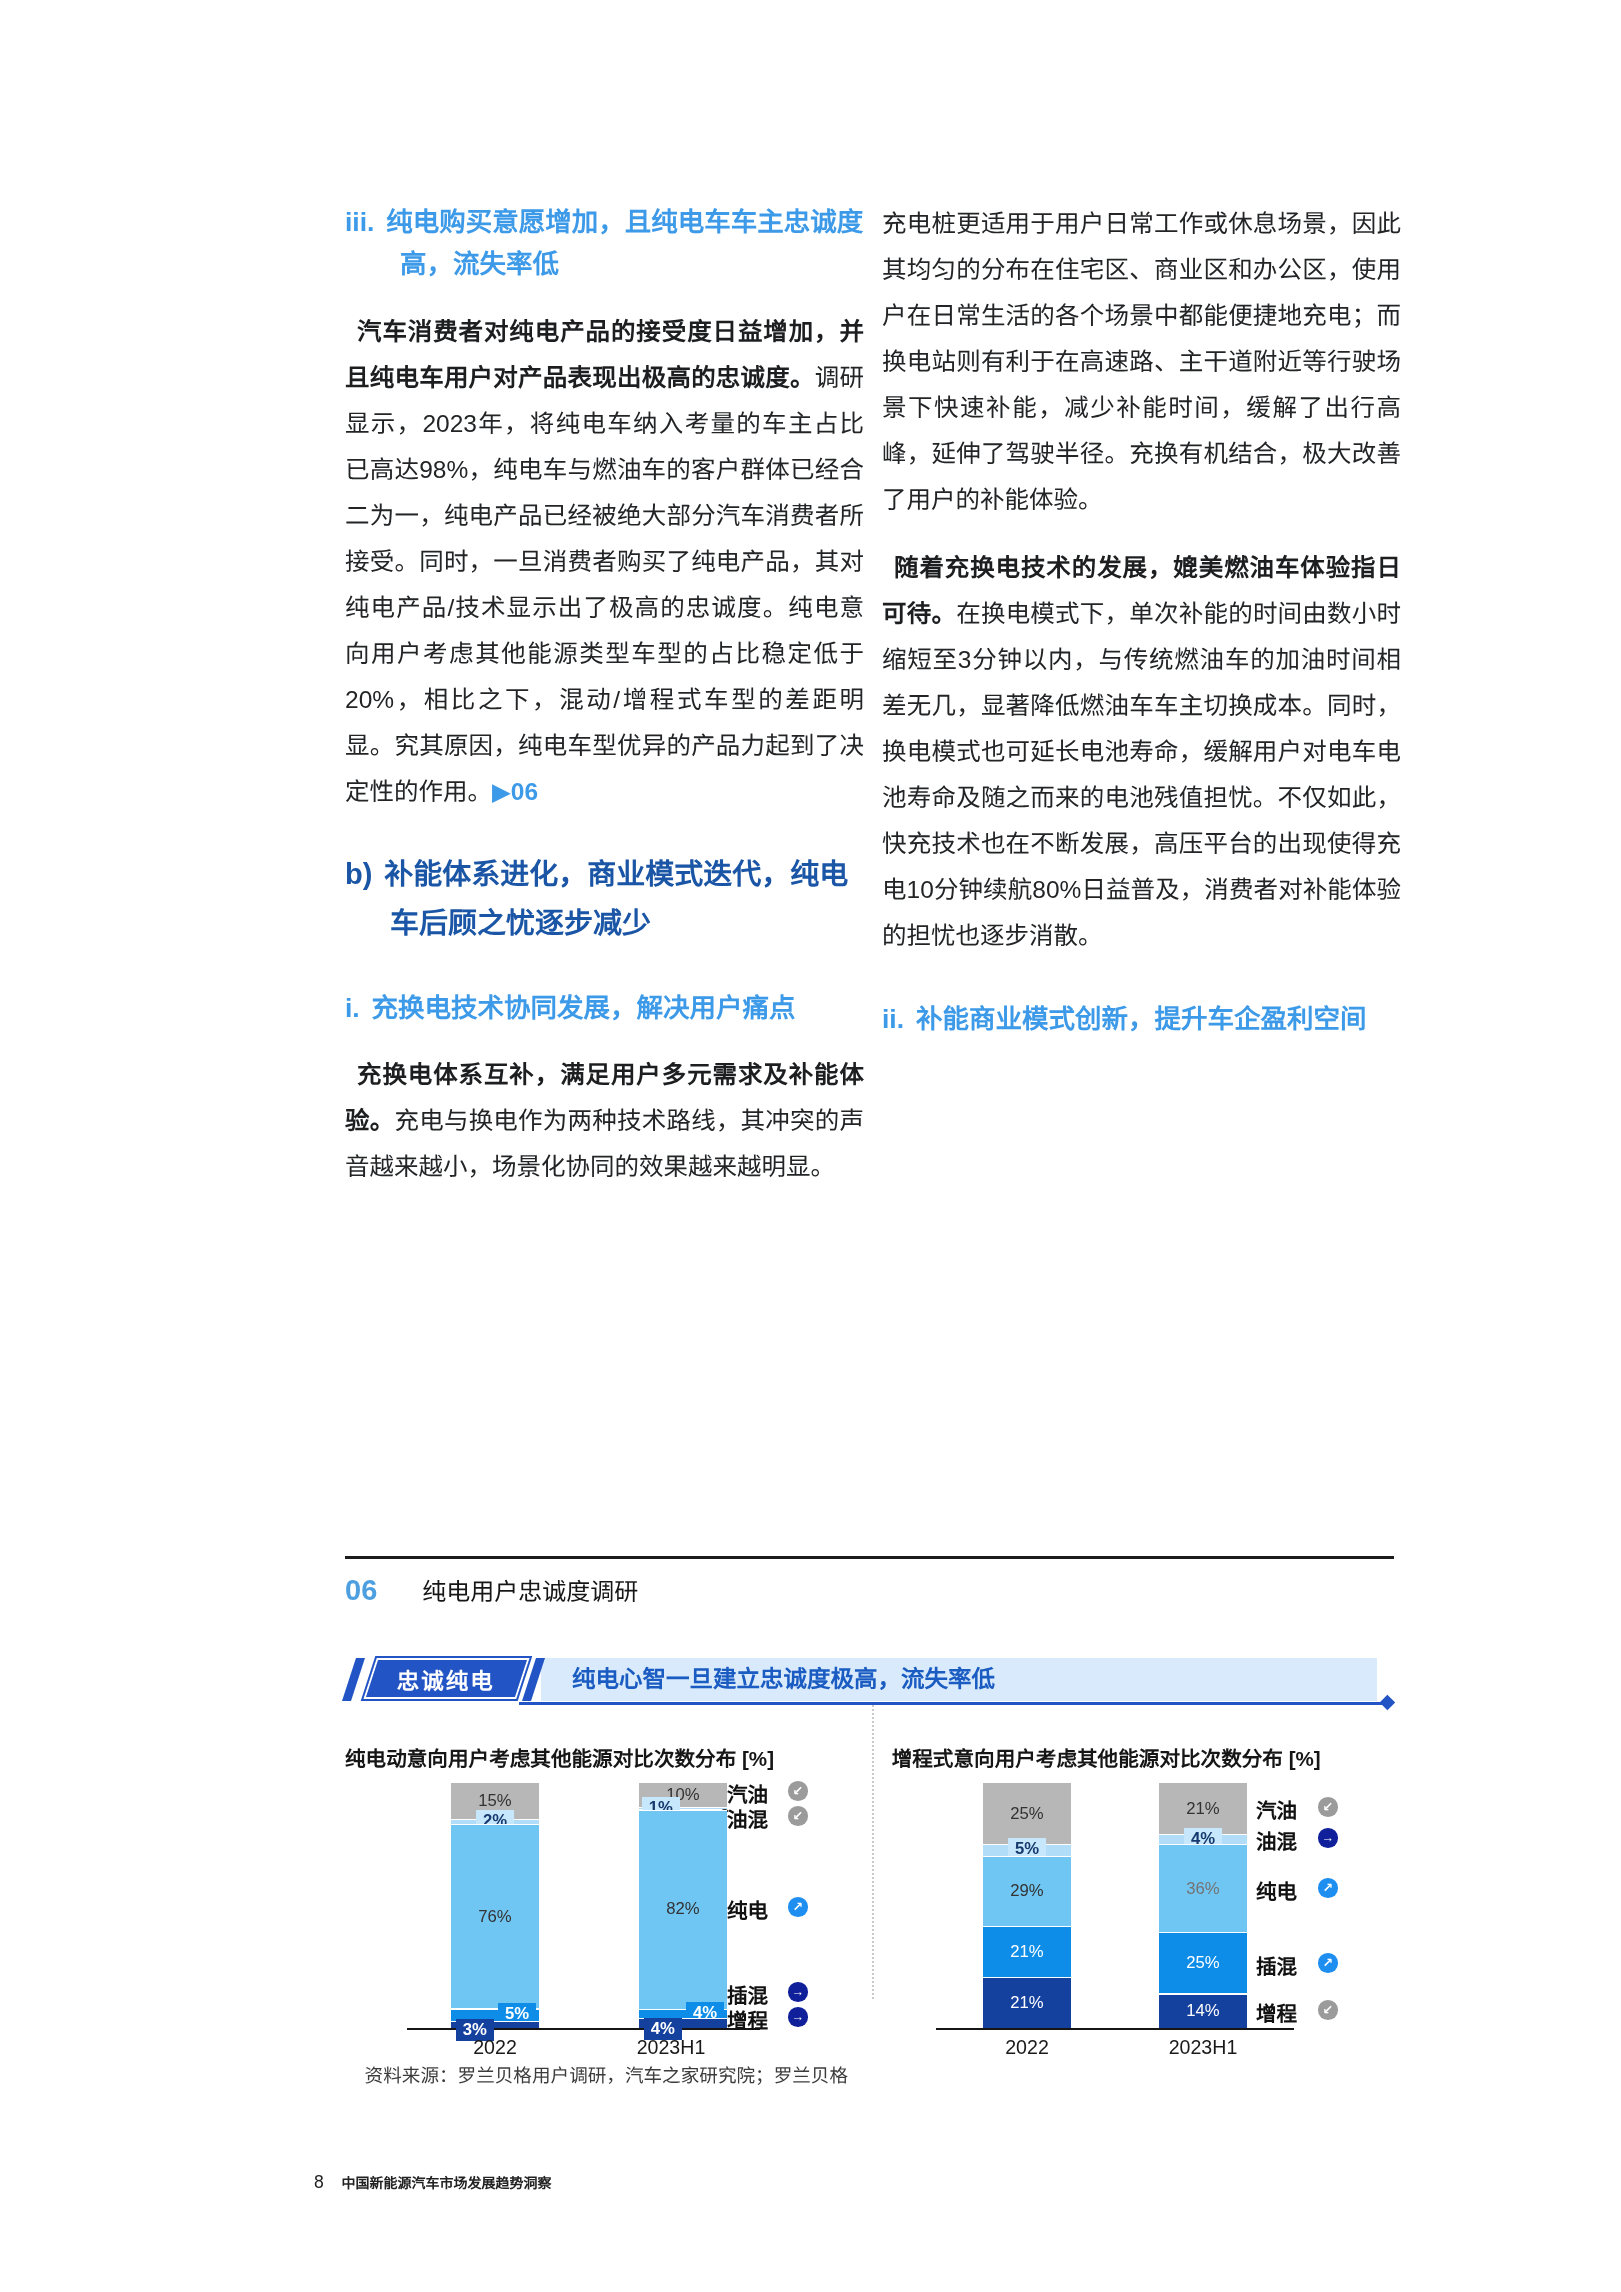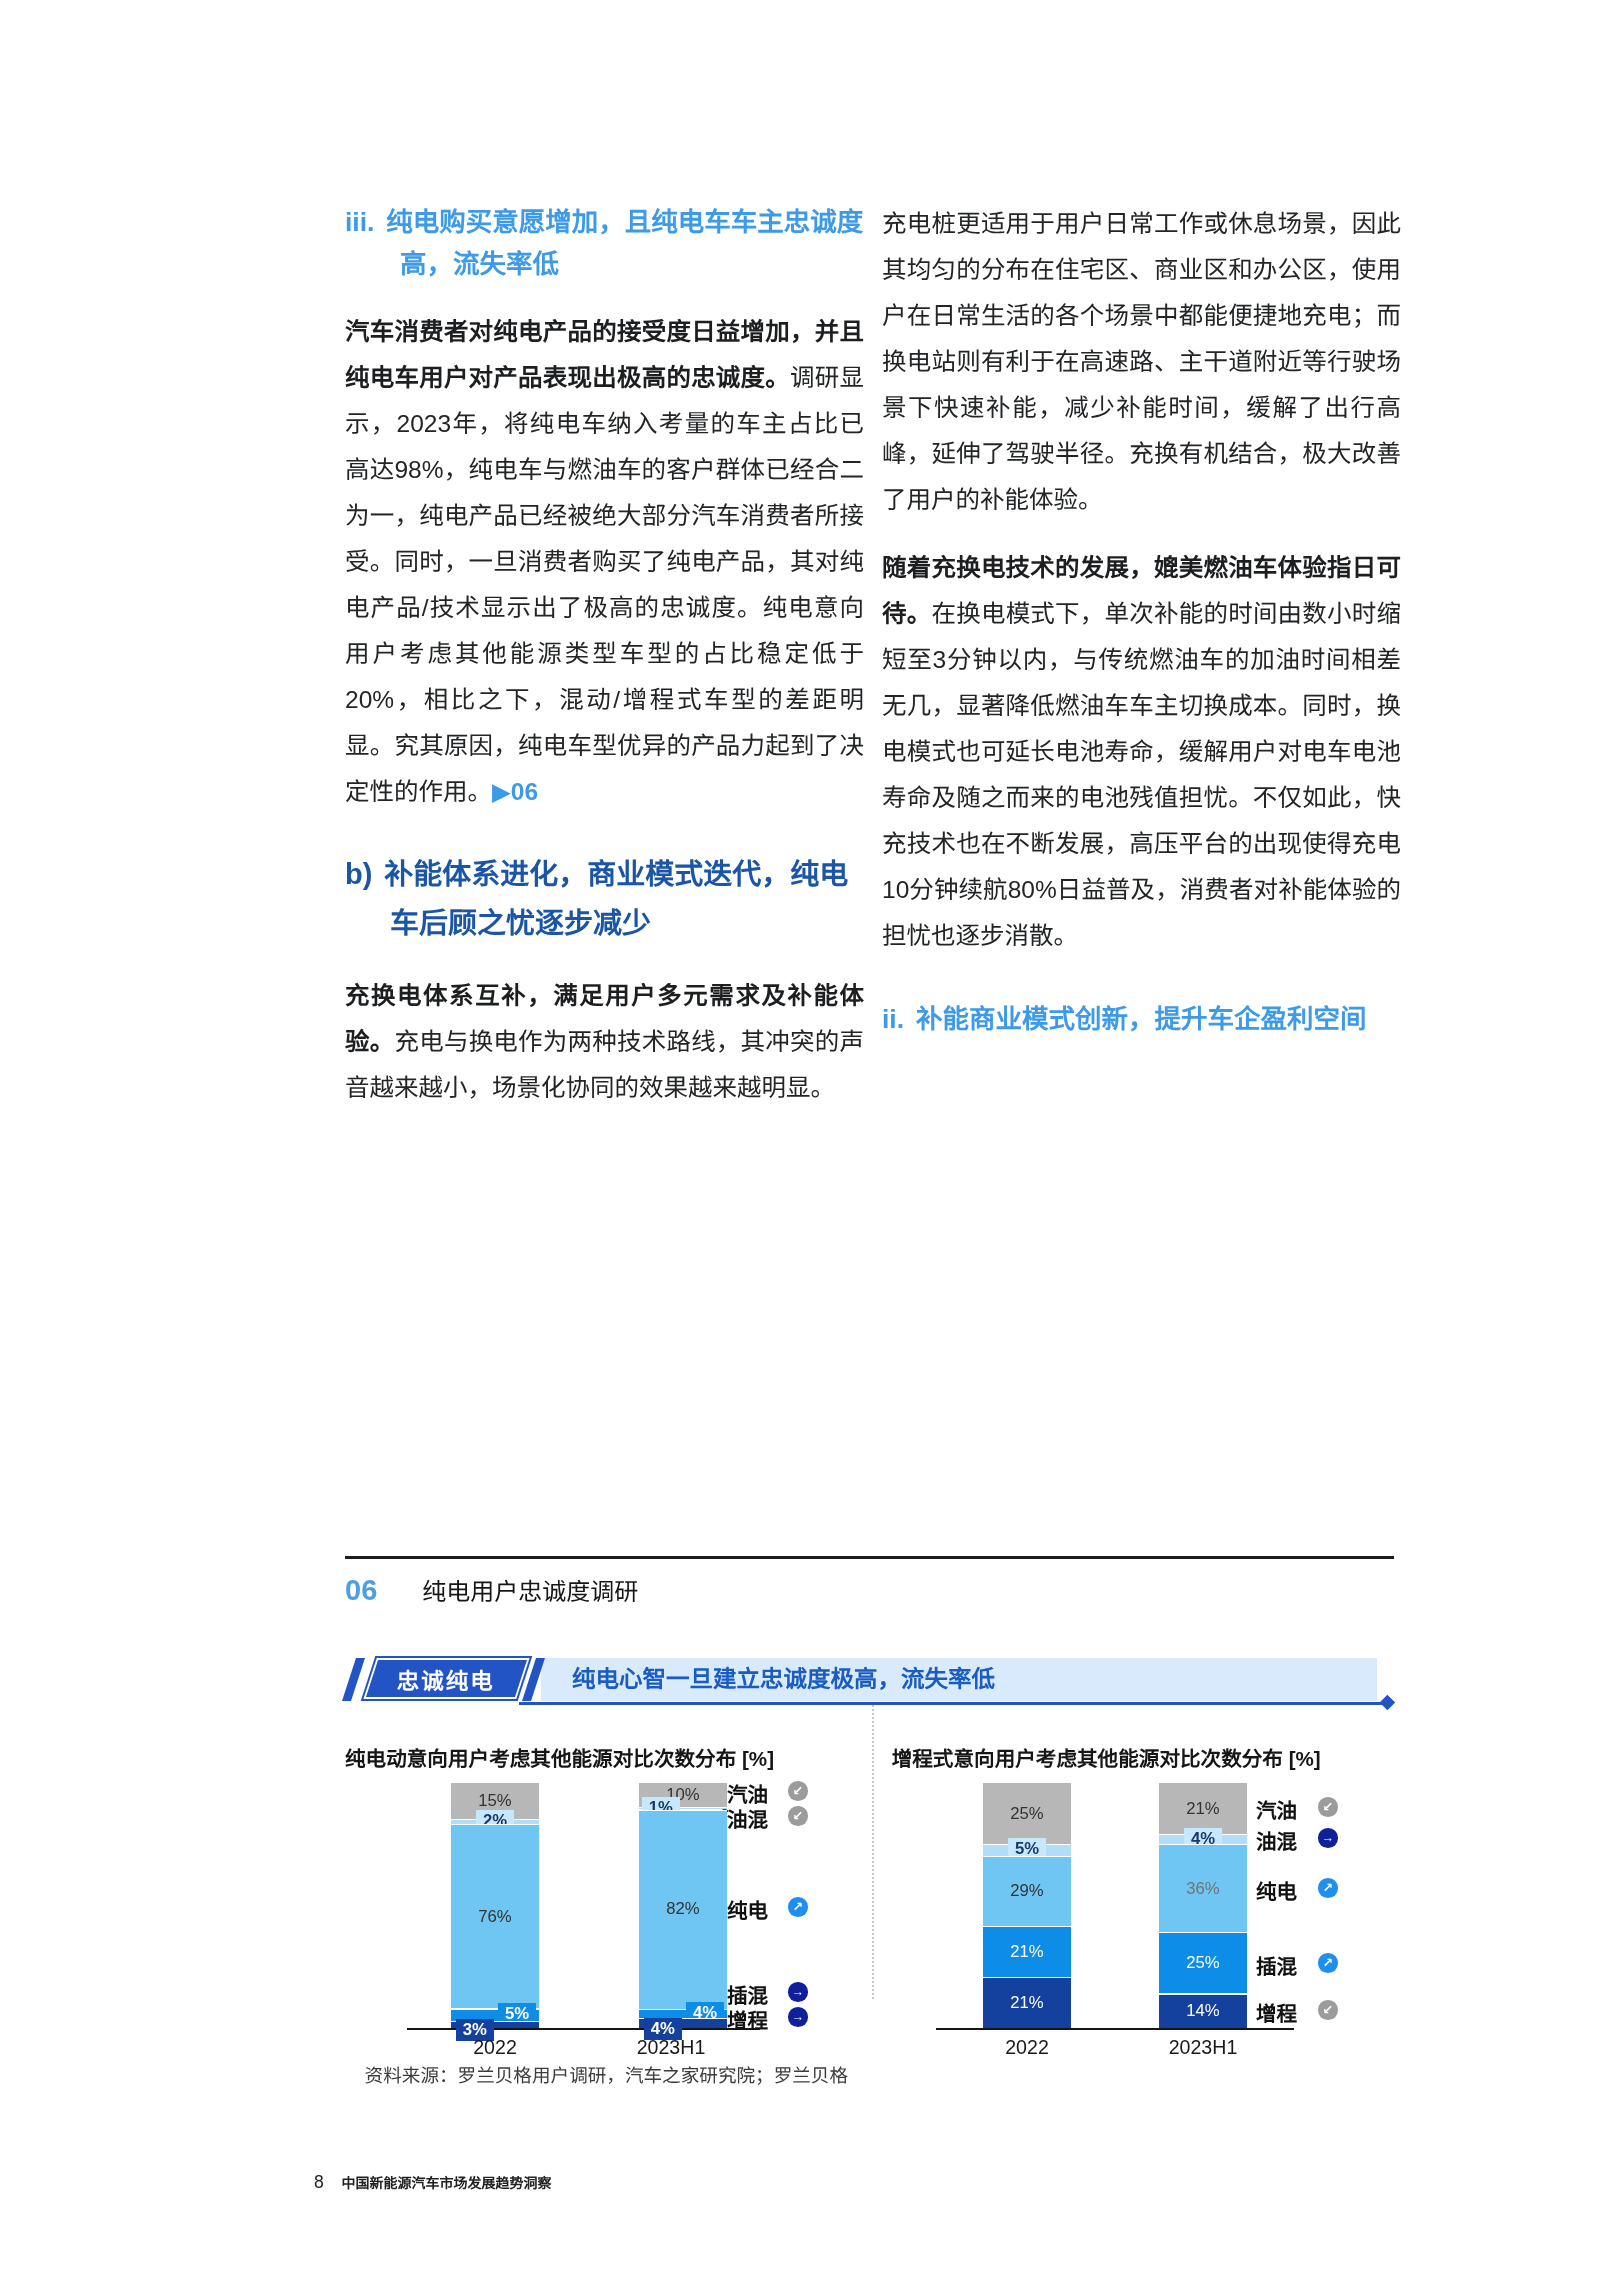--- a/index.html
+++ b/index.html
@@ -3,21 +3,21 @@
 <meta charset="utf-8">
 <style>
   html,body{margin:0;padding:0;background:#e8e8e8;}
   .page{position:relative;width:1621px;height:2293px;background:#ffffff;overflow:hidden;
         font-family:"Liberation Sans","DejaVu Sans",sans-serif;color:#222426;}
   
   .col{position:absolute;top:201px;width:519px;font-size:24.5px;line-height:46px;text-align:justify;}
   .col-left{left:345px;}
   .col-right{left:882px;}
   .col p{margin:0 0 21.6px 0;}
-  .lead{font-weight:bold;color:#1c1e20;}
+  .lead{font-weight:bold;color:#1c1e20;margin-left:12px;}
   .ref{color:#3D9AE8;font-weight:bold;}
   h3.sub{font-size:26.5px;line-height:42px;color:#3D9AE8;margin:39px 0 23.5px 0;
          padding-left:55px;text-indent:-55px;text-align:left;}
   h3.sub.first{margin-top:0;}
   h2.sect{font-size:29px;line-height:49px;color:#1A55A6;margin:35px 0 25.5px 0;
           padding-left:45px;text-indent:-45px;text-align:left;}
   .hnum{margin-right:11.8px;}
   
   .figure{position:absolute;left:345px;top:1556px;width:1049px;height:627px;}
   .fig-topline{position:absolute;left:0;top:0;width:1049px;height:2.9px;background:#1c1c1c;}
@@ -66,20 +66,21 @@
 </style>
 </head>
 <body>
 
 <div class="page">
 
   <div class="col col-left">
     <h3 class="sub first"><span class="hnum">iii.</span><span>纯电购买意愿增加，且纯电车车主忠诚度高，流失率低</span></h3>
     <p><span class="lead">汽车消费者对纯电产品的接受度日益增加，并且纯电车用户对产品表现出极高的忠诚度。</span><span>调研显示，2023年，将纯电车纳入考量的车主占比已高达98%，纯电车与燃油车的客户群体已经合二为一，纯电产品已经被绝大部分汽车消费者所接受。同时，一旦消费者购买了纯电产品，其对纯电产品/技术显示出了极高的忠诚度。纯电意向用户考虑其他能源类型车型的占比稳定低于20%，相比之下，混动/增程式车型的差距明显。究其原因，纯电车型优异的产品力起到了决定性的作用。</span><span class="ref">▶06</span></p>
     <h2 class="sect"><span class="hnum">b)</span><span>补能体系进化，商业模式迭代，纯电车后顾之忧逐步减少</span></h2>
+    <h3 class="sub"><span class="hnum">i.</span><span>充换电技术协同发展，解决用户痛点</span></h3>
     <p><span class="lead">充换电体系互补，满足用户多元需求及补能体验。</span><span>充电与换电作为两种技术路线，其冲突的声音越来越小，场景化协同的效果越来越明显。</span></p>
   </div>
 
   <div class="col col-right">
     <p>充电桩更适用于用户日常工作或休息场景，因此其均匀的分布在住宅区、商业区和办公区，使用户在日常生活的各个场景中都能便捷地充电；而换电站则有利于在高速路、主干道附近等行驶场景下快速补能，减少补能时间，缓解了出行高峰，延伸了驾驶半径。充换有机结合，极大改善了用户的补能体验。</p>
     <p><span class="lead">随着充换电技术的发展，媲美燃油车体验指日可待。</span><span>在换电模式下，单次补能的时间由数小时缩短至3分钟以内，与传统燃油车的加油时间相差无几，显著降低燃油车车主切换成本。同时，换电模式也可延长电池寿命，缓解用户对电车电池寿命及随之而来的电池残值担忧。不仅如此，快充技术也在不断发展，高压平台的出现使得充电10分钟续航80%日益普及，消费者对补能体验的担忧也逐步消散。</span></p>
     <h3 class="sub"><span class="hnum">ii.</span><span>补能商业模式创新，提升车企盈利空间</span></h3>
   </div>
 
   <div class="figure">

